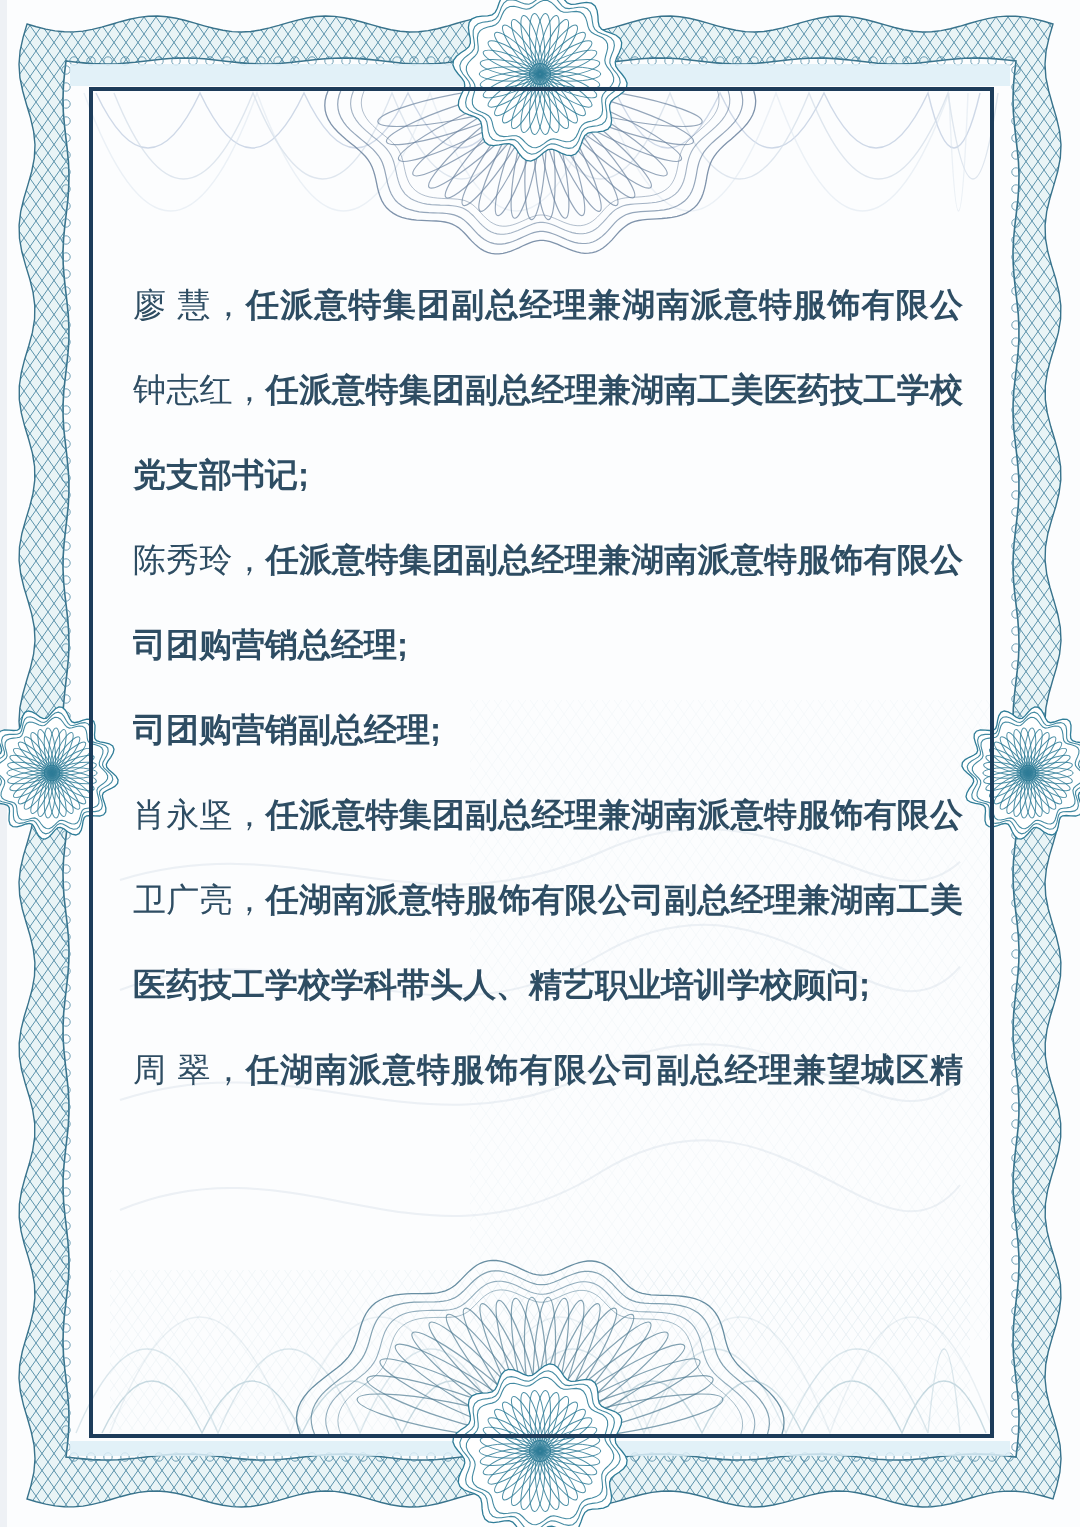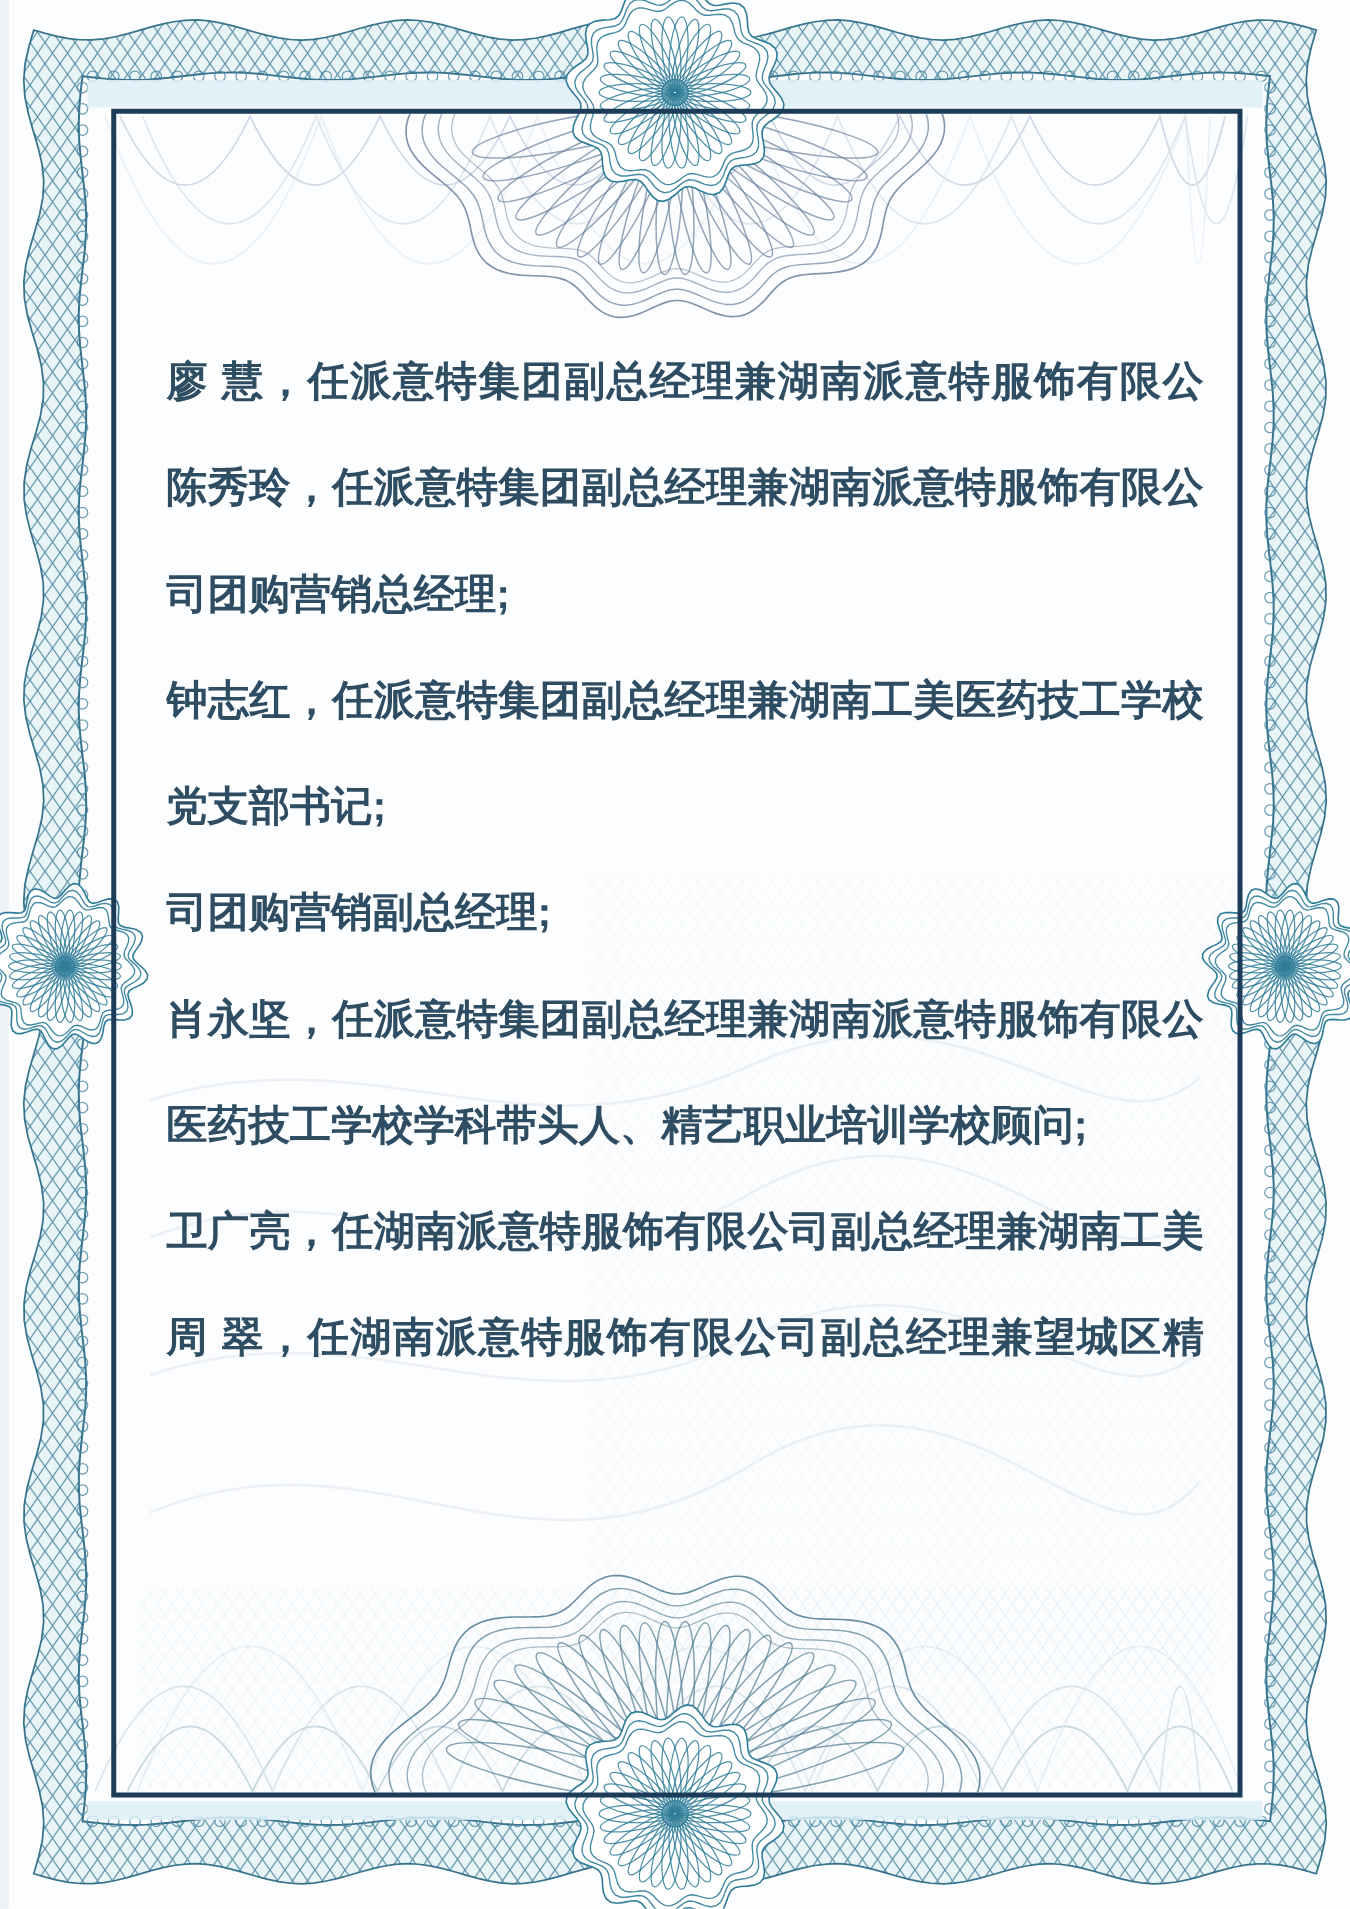--- a/index.html
+++ b/index.html
@@ -9,21 +9,21 @@
     font-family:"Liberation Sans","DejaVu Sans",sans-serif;
   }
   #edge-strip{position:absolute;left:0;top:0;width:7px;height:1527px;background:#eef1f5;z-index:0;}
   #deco{position:absolute;left:0;top:0;z-index:1;}
   .textblock{position:absolute;left:133px;top:262px;width:830px;z-index:3;}
   .tline{
     height:85px;line-height:85px;font-size:33px;color:#2e4d63;
     font-weight:600;overflow:hidden;
   }
   .tline.full{text-align:justify;text-align-last:justify;}
-  .nm{font-weight:700;}
+  .nm{font-weight:400;}
 </style>
 </head>
 <body>
 
 <div id="edge-strip"></div>
 
 <svg id="deco" width="1080" height="1527" viewBox="0 0 1080 1527">
     <defs>
       <pattern id="xh" width="12" height="17" patternUnits="userSpaceOnUse">
         <path d="M0,0 L12,17 M12,0 L0,17" stroke="#4b87a2" stroke-width="1" fill="none" opacity="0.9"></path>
@@ -546,35 +546,35 @@
     <rect x="91" y="89" width="901" height="1347" fill="none" stroke="#1d3c5a" stroke-width="4"></rect>
   </svg>
 
 <div class="textblock">
 
   <div>
     <div class="tline full"><span class="nm">廖 慧</span><span class="nm">，</span><span>任派意特集团副总经理兼湖南派意特服饰有限公司</span></div>
   </div>
 
   <div>
+    <div class="tline full"><span class="nm">钟志红</span><span class="nm">，</span><span>任派意特集团副总经理兼湖南工美医药技工学校</span></div>
+    <div class="tline">党支部书记;</div>
+  </div>
+
+  <div>
     <div class="tline full"><span class="nm">陈秀玲</span><span class="nm">，</span><span>任派意特集团副总经理兼湖南派意特服饰有限公</span></div>
     <div class="tline">司团购营销总经理;</div>
-  </div>
-
-  <div>
-    <div class="tline full"><span class="nm">钟志红</span><span class="nm">，</span><span>任派意特集团副总经理兼湖南工美医药技工学校</span></div>
-    <div class="tline">党支部书记;</div>
   </div>
 
   <div>
     <div class="tline">司团购营销副总经理;</div>
     <div class="tline full"><span class="nm">肖永坚</span><span class="nm">，</span><span>任派意特集团副总经理兼湖南派意特服饰有限公</span></div>
   </div>
 
   <div>
+    <div class="tline full"><span class="nm">卫广亮</span><span class="nm">，</span><span>任湖南派意特服饰有限公司副总经理兼湖南工美</span></div>
     <div class="tline">医药技工学校学科带头人、精艺职业培训学校顾问;</div>
-    <div class="tline full"><span class="nm">卫广亮</span><span class="nm">，</span><span>任湖南派意特服饰有限公司副总经理兼湖南工美</span></div>
   </div>
 
   <div>
     <div class="tline full"><span class="nm">周 翠</span><span class="nm">，</span><span>任湖南派意特服饰有限公司副总经理兼望城区精艺</span></div>
   </div>
 </div>
 
 </body></html>

